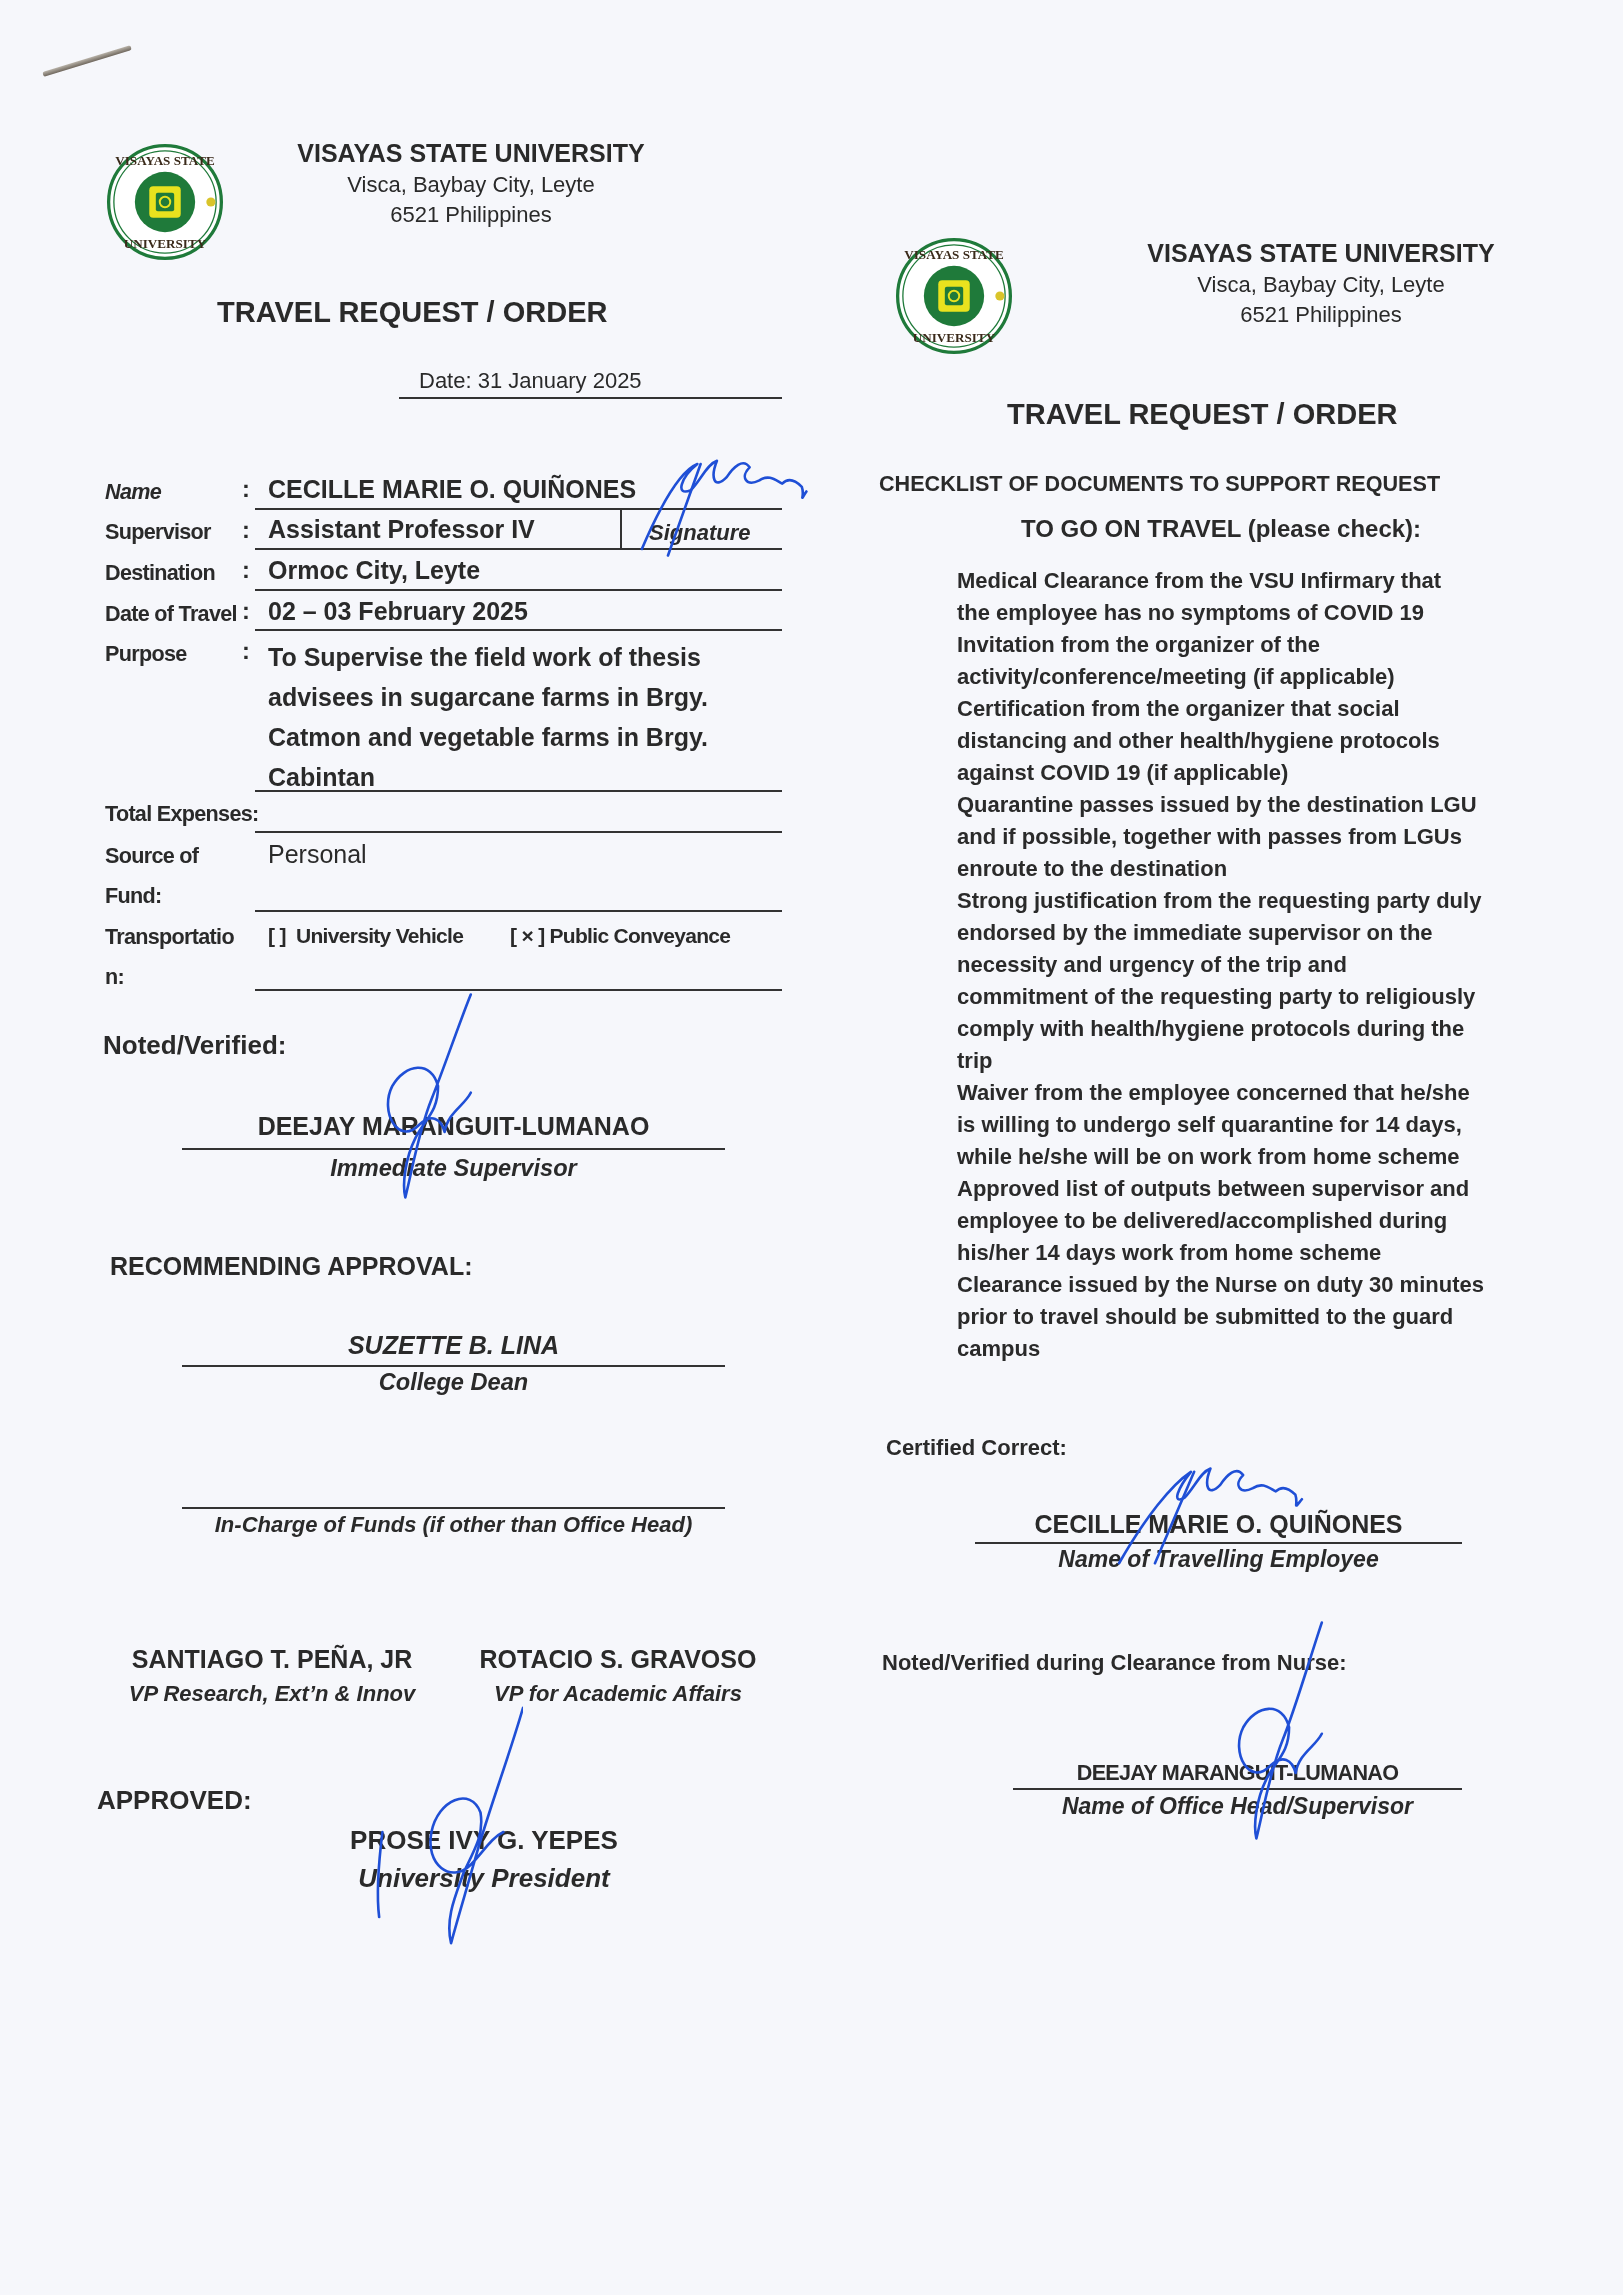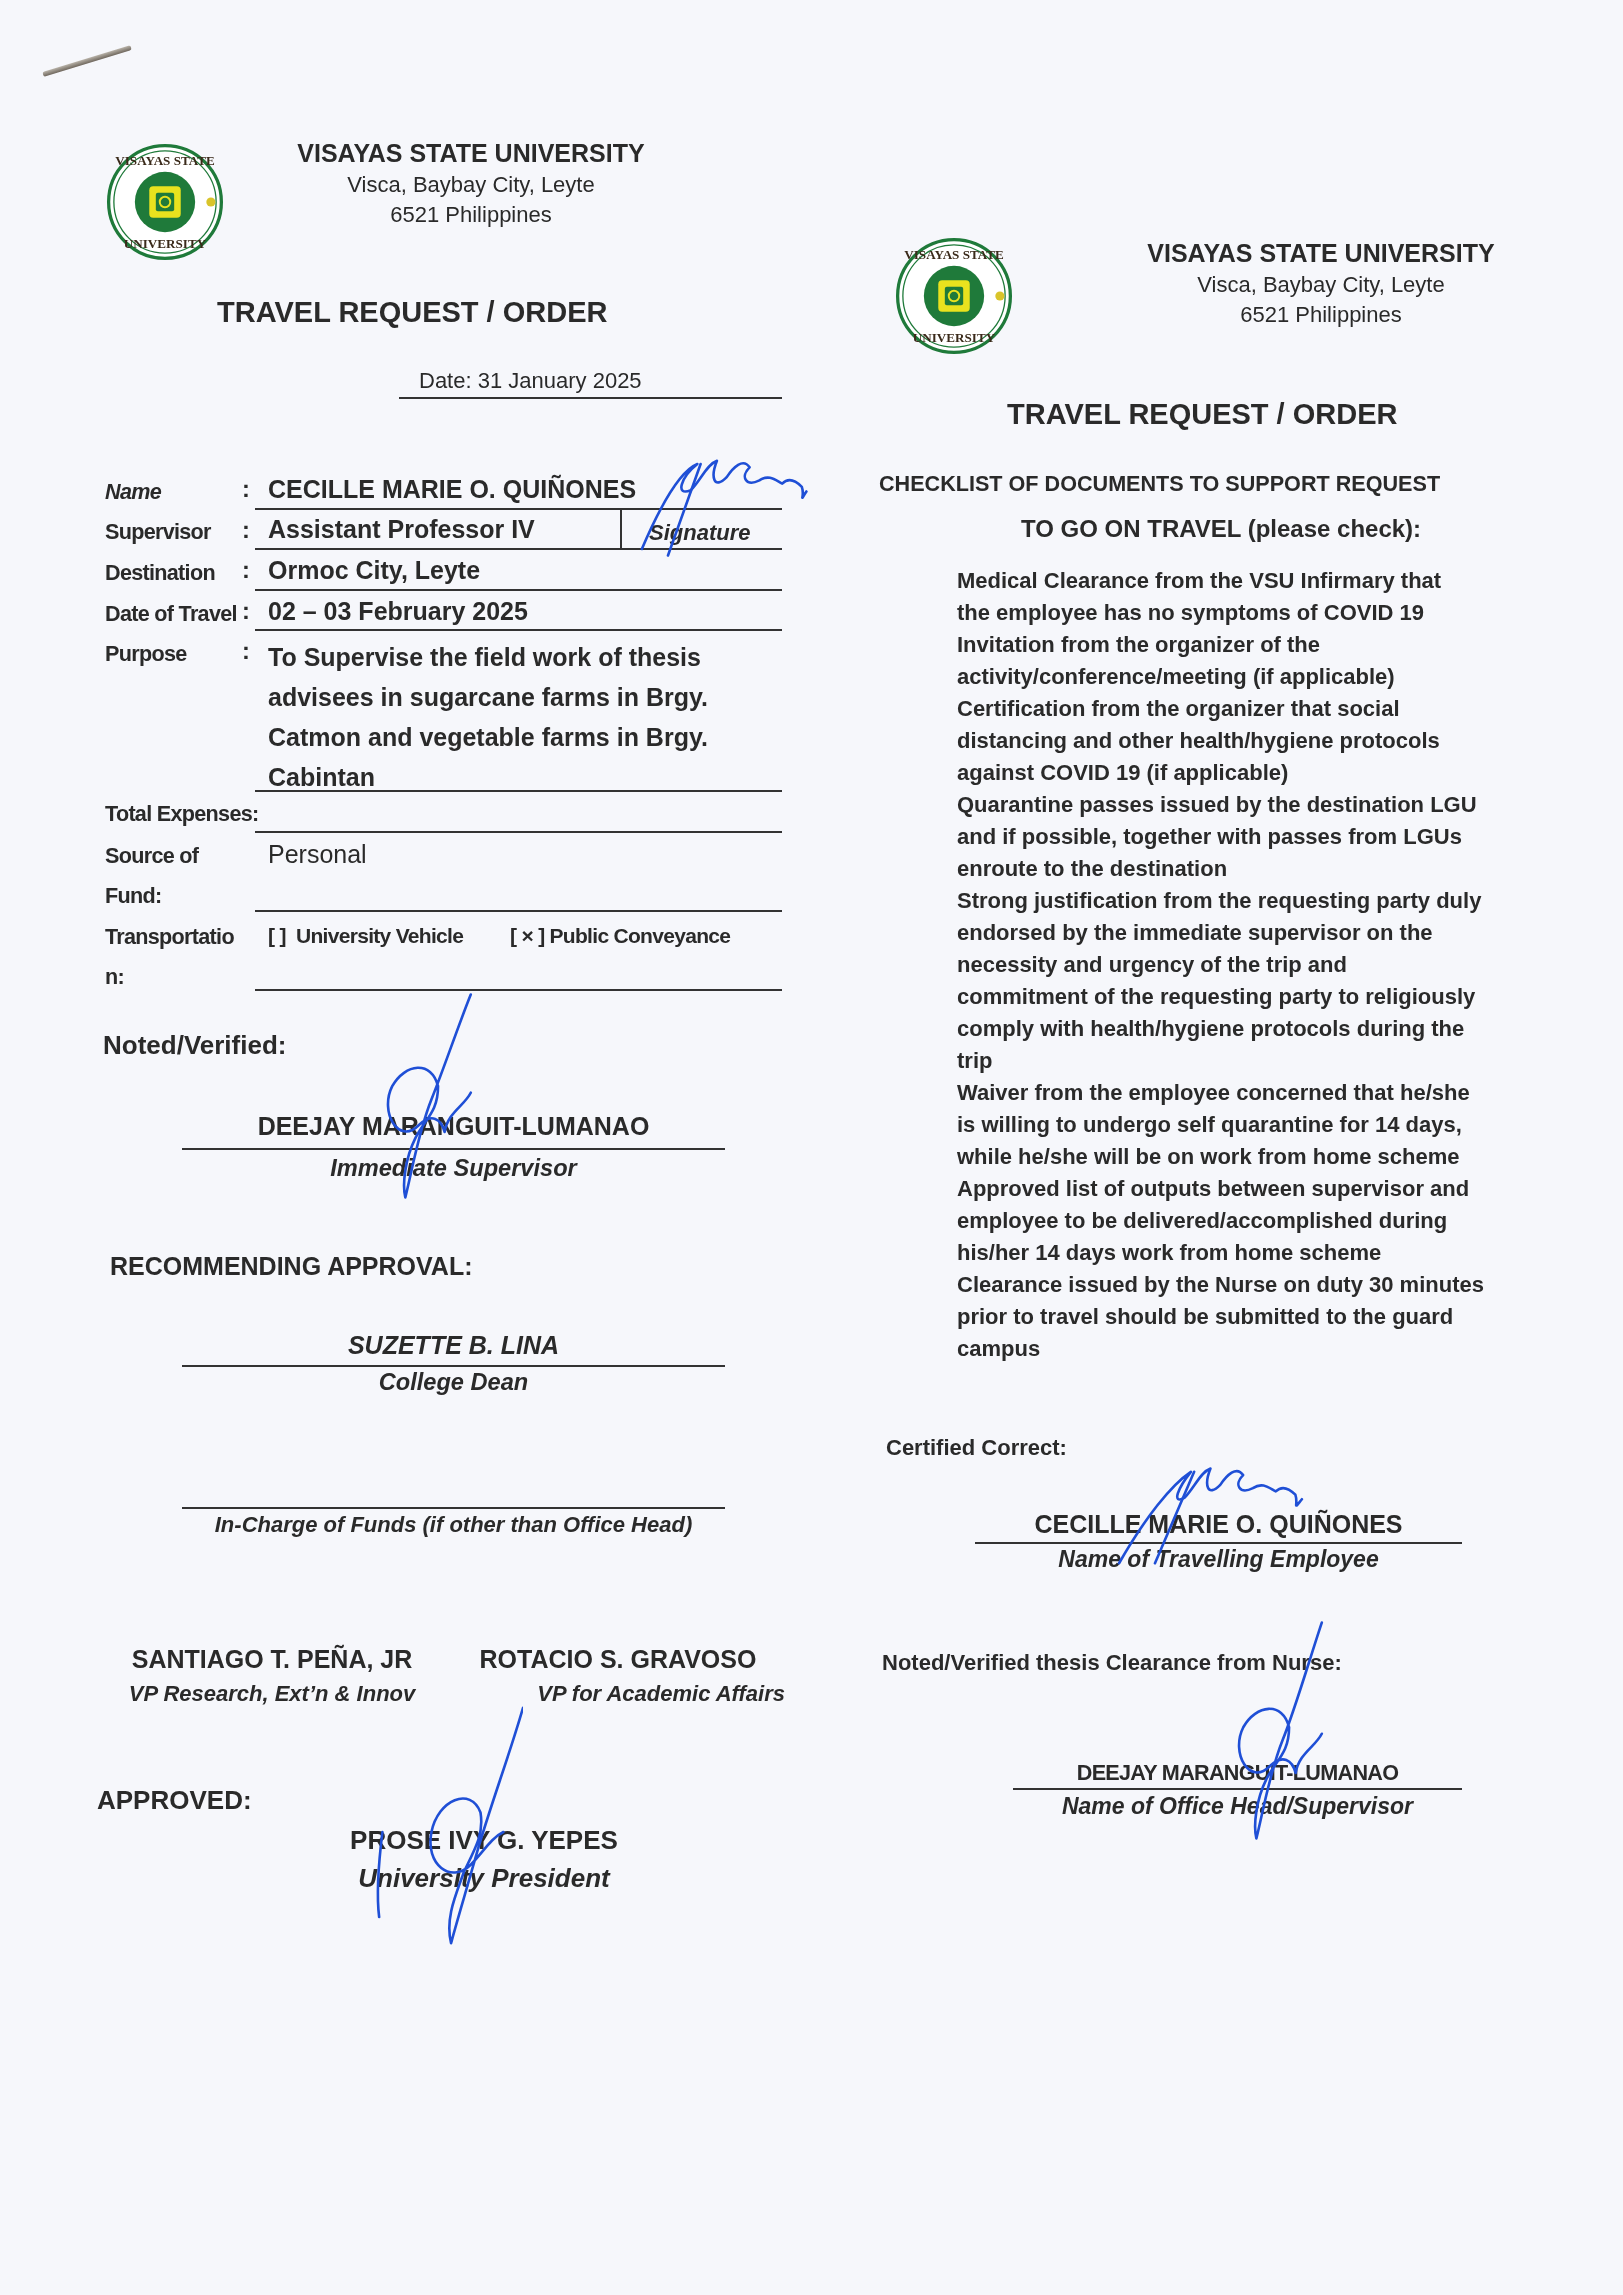--- a/index.html
+++ b/index.html
@@ -119,21 +119,21 @@
 <div class="abs sig-role c" style="left:182px; top:1331px; width:543px; font-size:25px;">SUZETTE B. LINA</div>
 <div class="line" style="left:182px; top:1365px; width:543px;"></div>
 <div class="abs sig-role c" style="left:182px; top:1369px; width:543px;">College Dean</div>
 
 <div class="line" style="left:182px; top:1507px; width:543px;"></div>
 <div class="abs sig-role c" style="left:182px; top:1512px; width:543px; font-size:22px;">In-Charge of Funds (if other than Office Head)</div>
 
 <div class="abs sig-name c" style="left:105px; top:1645px; width:334px;">SANTIAGO T. PEÑA, JR</div>
 <div class="abs sig-role c" style="left:105px; top:1681px; width:334px; font-size:22px;">VP Research, Ext’n &amp; Innov</div>
 <div class="abs sig-name c" style="left:451px; top:1645px; width:334px;">ROTACIO S. GRAVOSO</div>
-<div class="abs sig-role c" style="left:451px; top:1681px; width:334px; font-size:22px;text-align:right;">VP for Academic Affairs</div>
+<div class="abs sig-role c" style="left:451px; top:1681px; width:334px; font-size:22px;">VP for Academic Affairs</div>
 
 <div class="abs section" style="left:97px; top:1785px; font-size:26px;">APPROVED:</div>
 <div class="abs sig-name c" style="left:327px; top:1825px; width:314px; font-size:26px;">PROSE IVY G. YEPES</div>
 <div class="abs sig-role c" style="left:327px; top:1863px; width:314px; font-size:26px;">University President</div>
 
 <svg class="logo" style="left:895px; top:237px;" viewBox="0 0 180 180">
   <circle cx="90" cy="90" r="86" fill="#fff" stroke="#1f7a3a" stroke-width="5"></circle>
   <circle cx="90" cy="90" r="78" fill="none" stroke="#1f7a3a" stroke-width="2"></circle>
   <circle cx="90" cy="90" r="46" fill="#1f7a3a"></circle>
   <rect x="66" y="66" width="48" height="48" rx="6" fill="#e9e21e"></rect>
@@ -181,21 +181,21 @@
     <div>Clearance issued by the Nurse on duty 30 minutes</div>
     <div>prior to travel should be submitted to the guard</div>
     <div>campus</div>
   </div>
 
 <div class="abs b" style="left:886px; top:1435px; font-size:22px;">Certified Correct:</div>
 <div class="abs sig-name c" style="left:975px; top:1510px; width:487px;">CECILLE MARIE O. QUIÑONES</div>
 <div class="line" style="left:975px; top:1542px; width:487px;"></div>
 <div class="abs sig-role c" style="left:975px; top:1546px; width:487px; font-size:23px;">Name of Travelling Employee</div>
 
-<div class="abs b" style="left:882px; top:1650px; font-size:22px;">Noted/Verified thesis Clearance from Nurse:</div>
+<div class="abs b" style="left:882px; top:1650px; font-size:22px;">Noted/Verified during Clearance from Nurse:</div>
 <div class="abs b c" style="left:1013px; top:1760px; width:449px; font-size:21.6px; letter-spacing:-0.7px;">DEEJAY MARANGUIT-LUMANAO</div>
 <div class="line" style="left:1013px; top:1788px; width:449px;"></div>
 <div class="abs sig-role c" style="left:1013px; top:1793px; width:449px; font-size:23px;">Name of Office Head/Supervisor</div>
 
 <svg class="signature" style="left:635px; top:451px;" width="190" height="111" viewBox="0 0 290 170">
   <path d="M10,150 C40,80 70,30 95,20 C70,40 60,70 85,60 C100,45 110,20 125,15 C115,40 120,60 140,40 C150,25 165,10 175,25 C160,40 170,55 190,45 C205,35 215,45 225,50 C235,40 245,45 255,55 C260,70 250,80 262,62"></path>
   <path d="M100,20 L50,160"></path>
 </svg>
 
 <svg class="signature" style="left:366px; top:988px;" width="131" height="216" viewBox="0 0 200 330">

